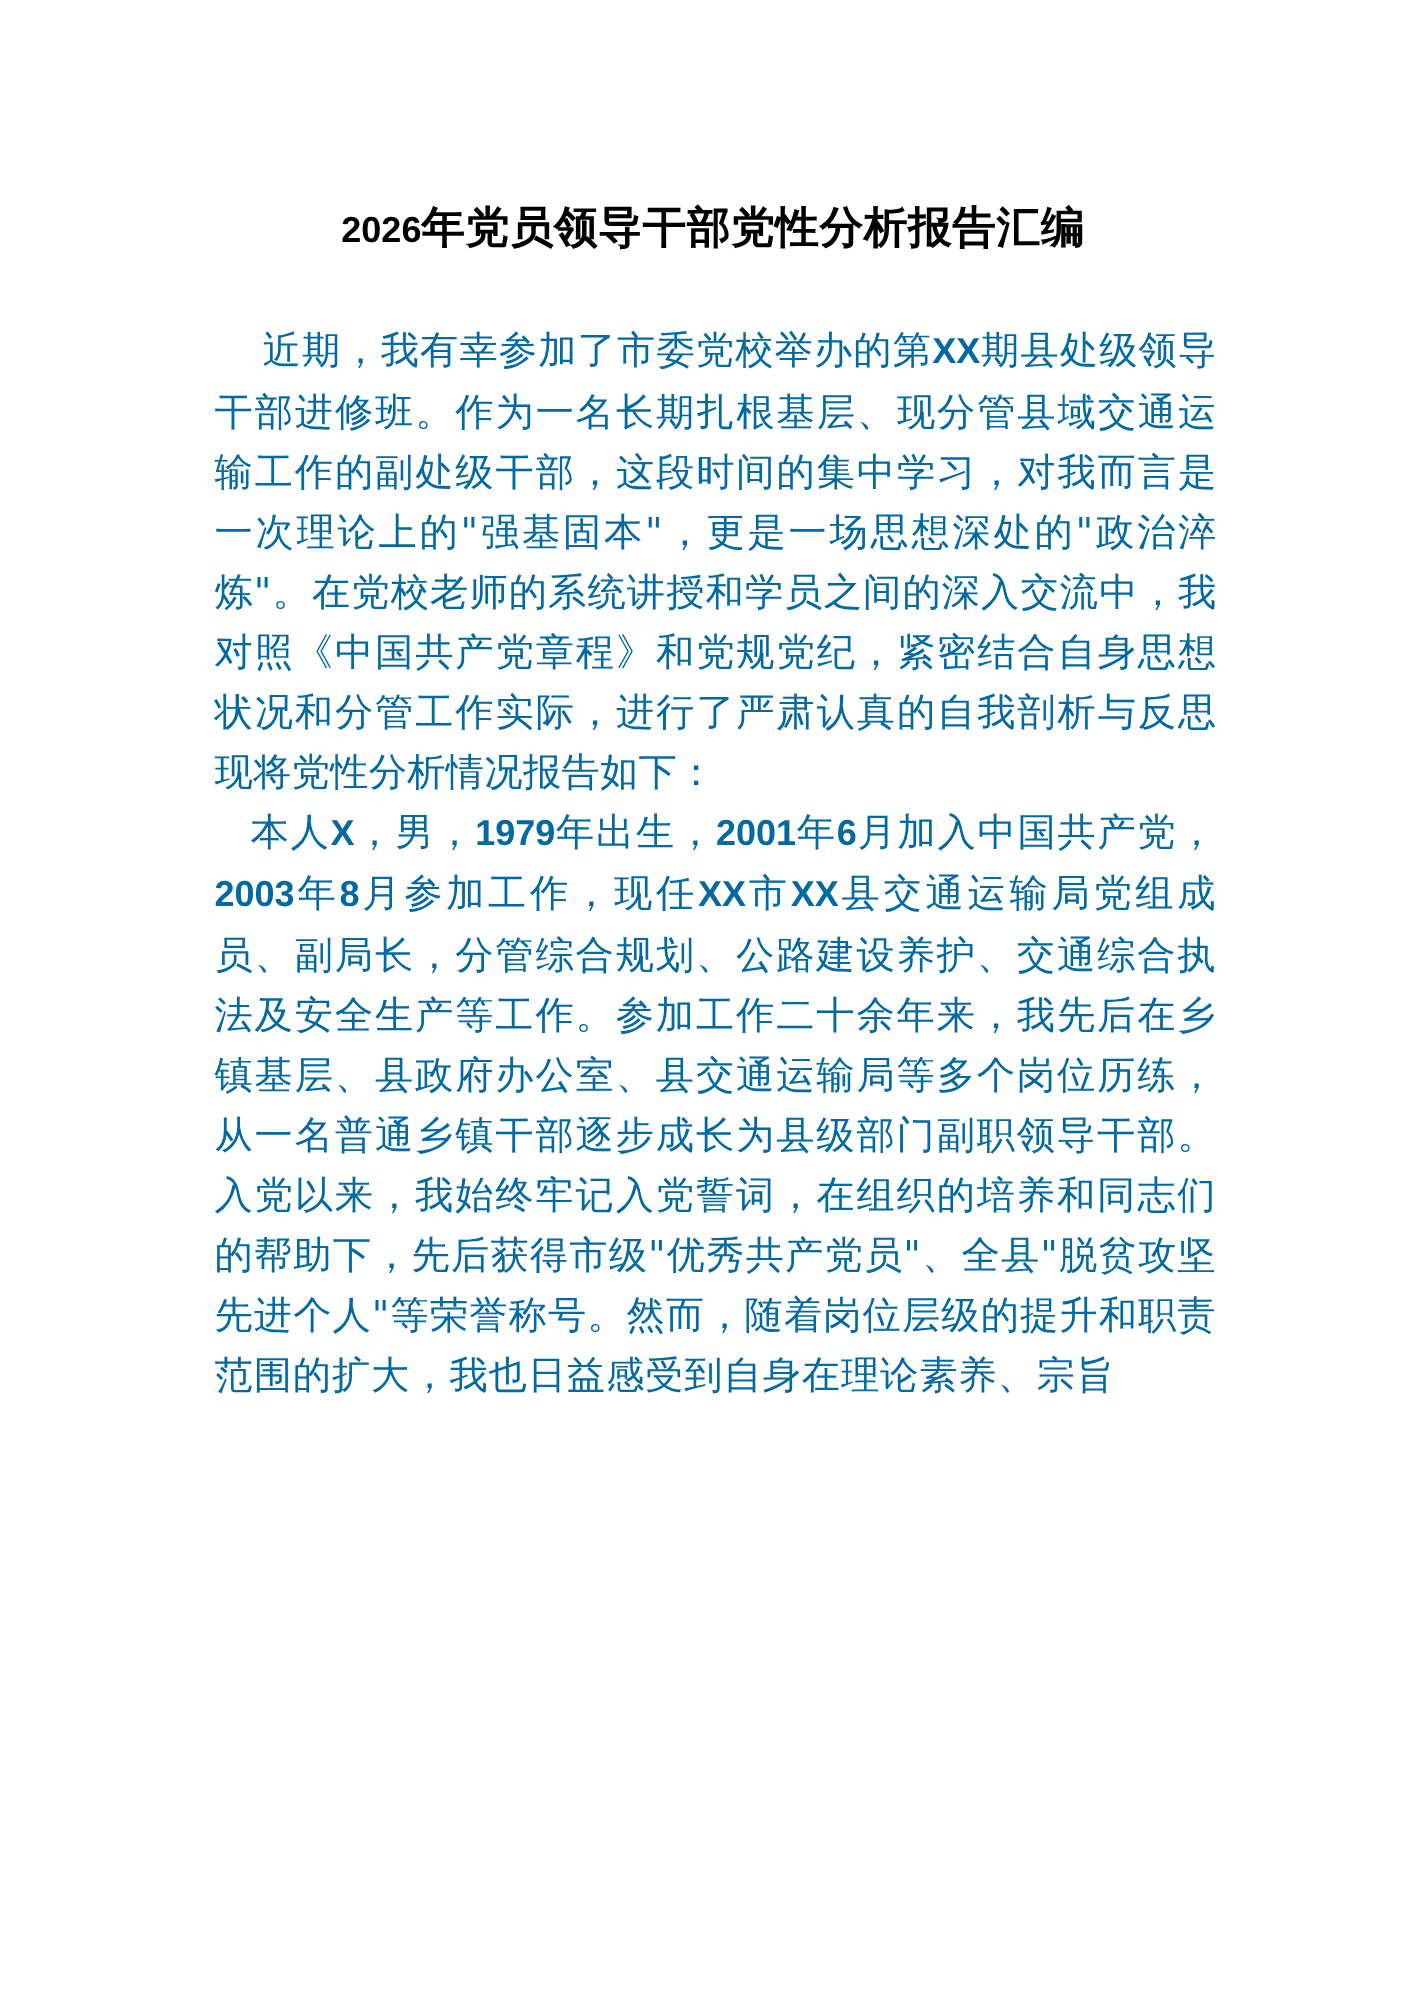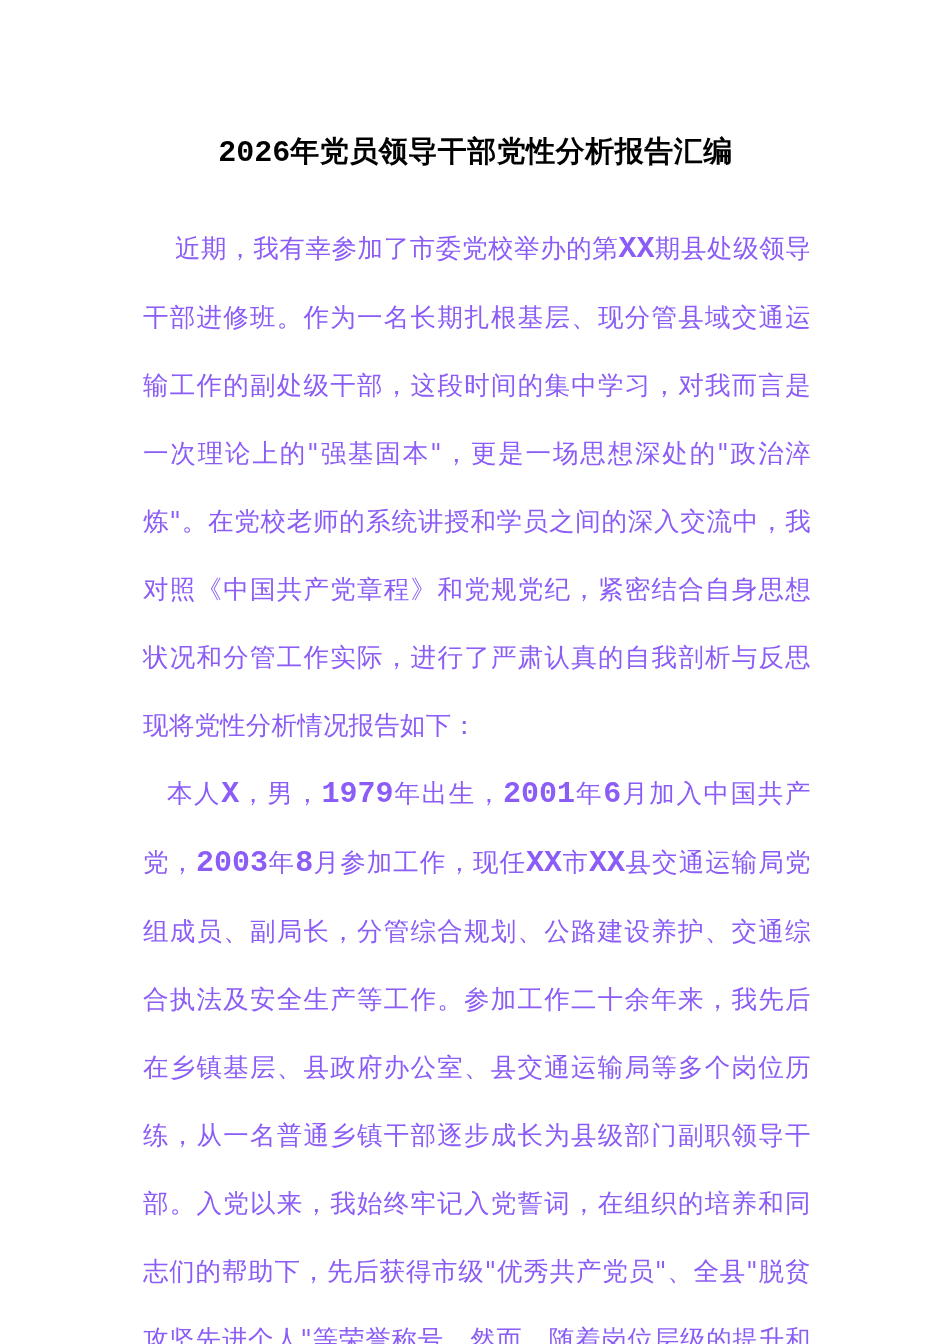--- a/index.html
+++ b/index.html
@@ -41,22 +41,22 @@
   .body-block {
     position: absolute;
     top: 214px;
     left: 143px;
     width: 668px;
   }
 
   .para {
     font-family: "DejaVu Serif", "Liberation Serif", serif;
     font-size: 25.5px;
-    line-height: 68px;
-    color: #8b5cf6;
+    line-height: 40px;
+    color: #0369a1;
     margin: 0;
     text-align: justify;
     text-justify: inter-character;
     letter-spacing: 0.6px;
     font-weight: 400;
   }
 
   
   .subtitle {
     text-indent: 32px;
@@ -68,23 +68,23 @@
     text-indent: 51px;
   }
 
   
   .section-head {
     text-indent: 24px;
   }
 
   
   .lat {
-    font-family: Liberation Mono, monospace;
+    font-family: Liberation Sans, sans-serif;
     font-weight: bold;
-    font-size: 30px;
+    font-size: 24px;
     letter-spacing: 0;
   }
 </style>
 </head>
 <body>
 
 <div class="page">
 
   <h1 class="doc-title"><span class="lat">2026</span>年党员领导干部党性分析报告汇编</h1>
 

